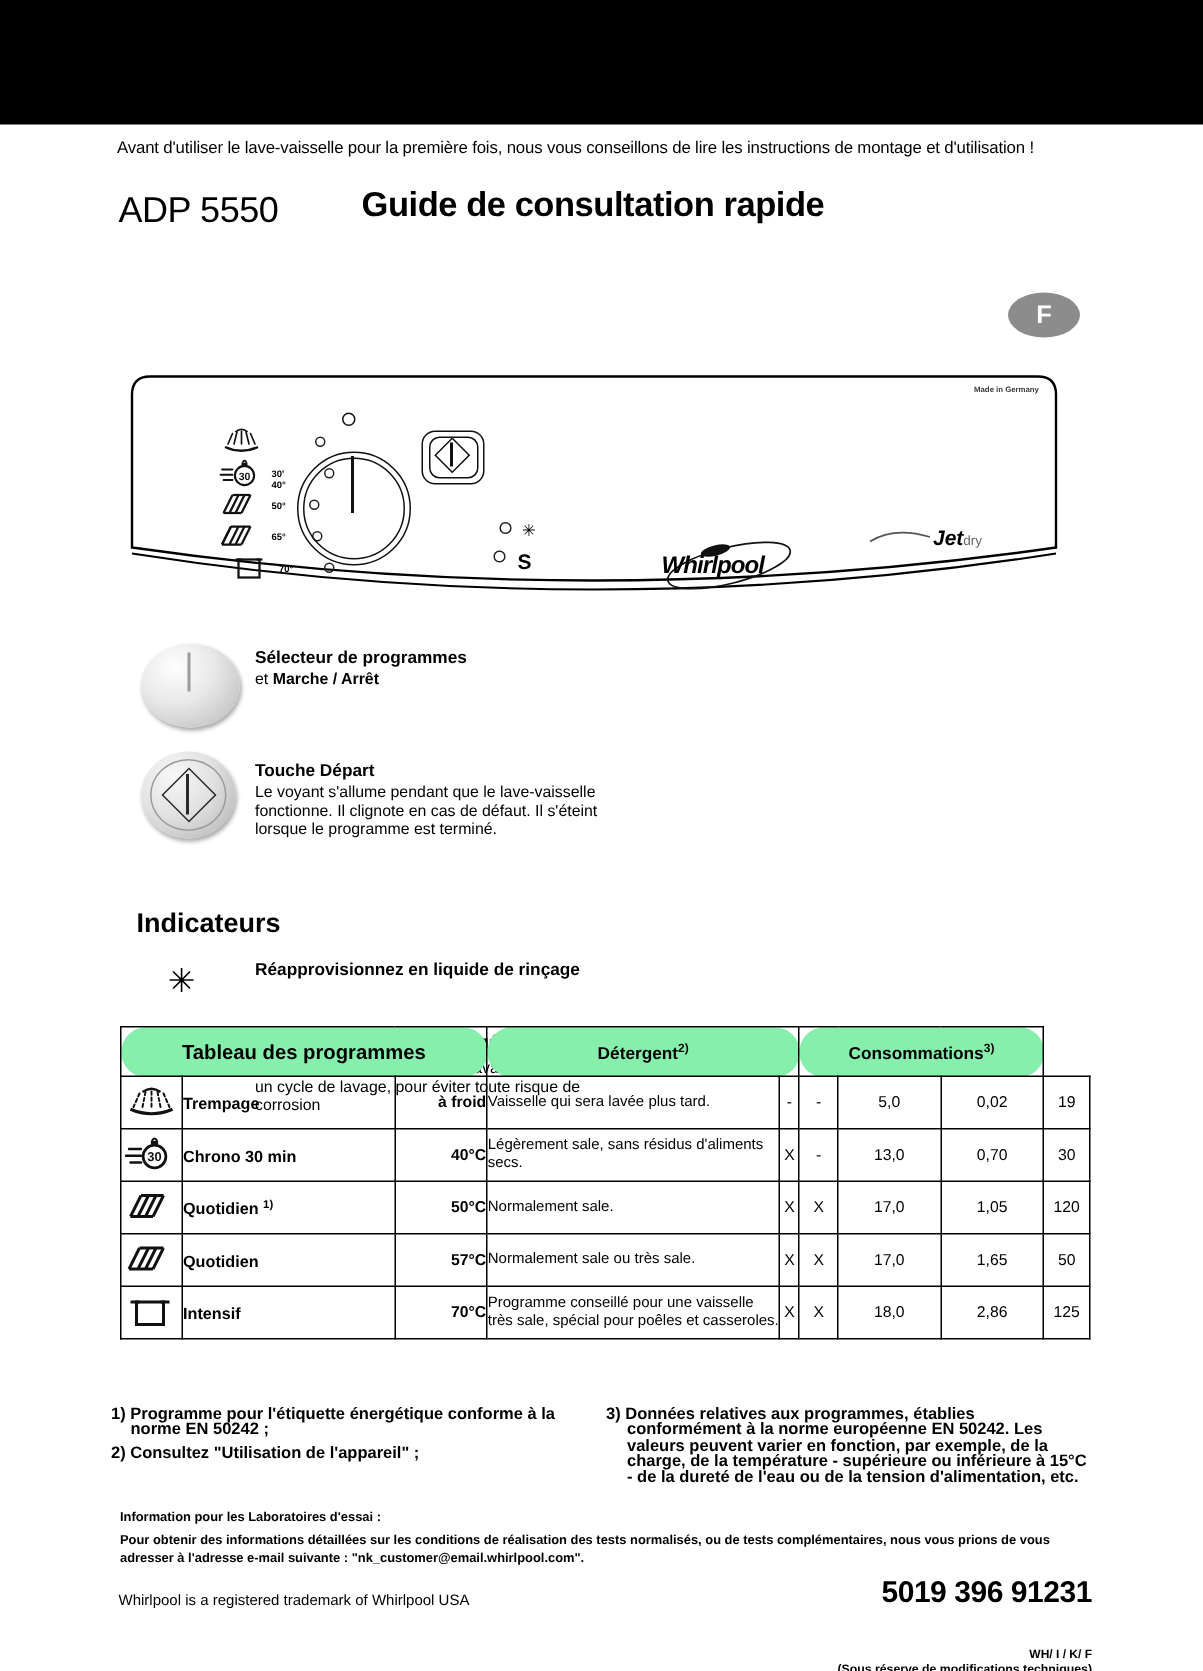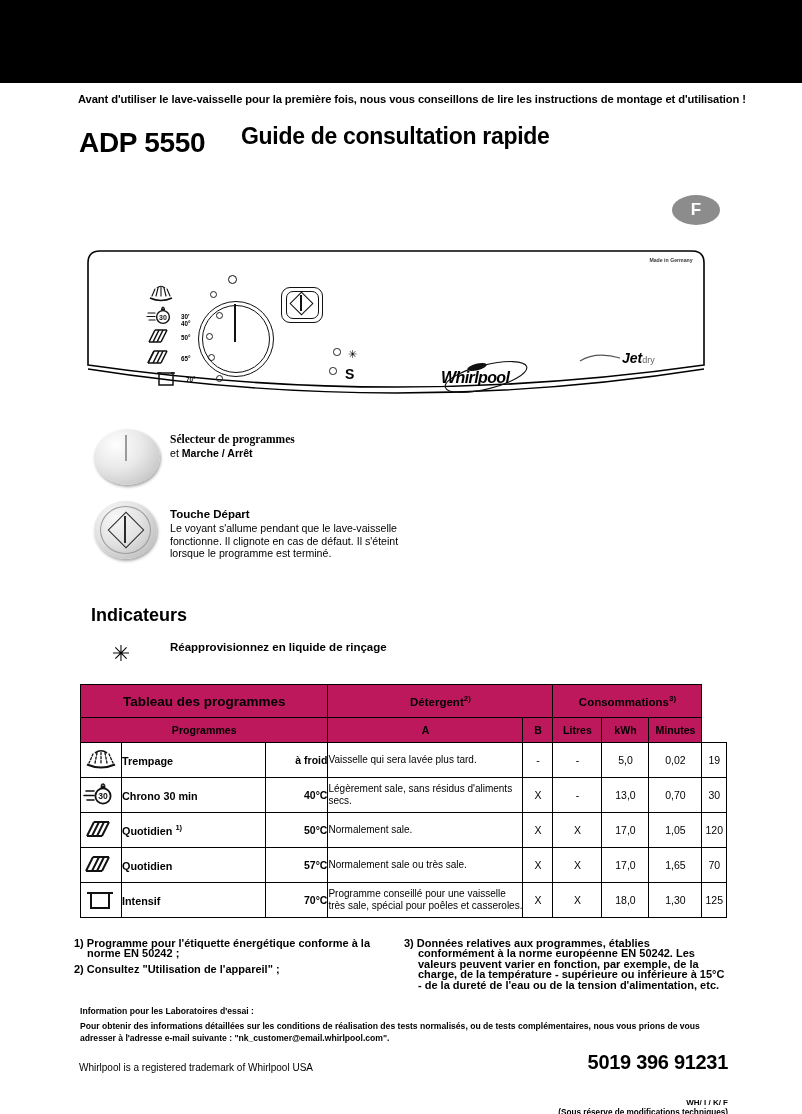--- a/index.html
+++ b/index.html
@@ -10,26 +10,26 @@
     color:#000;
     overflow:hidden;
     position:relative;
   }
   .topbar{position:absolute;left:0;top:0;width:802px;height:83px;background:#000;}
 
   .page{position:absolute;left:0;top:83px;width:802px;}
 
   .intro{
     position:absolute;left:78px;top:10px;width:650px;
-    font-size:11.2px;font-weight:bold;letter-spacing:-0.1px;white-space:nowrap;
+    font-size:11.2px;font-weight:normal;letter-spacing:-0.1px;white-space:nowrap;
   }
 
   .model{
     position:absolute;left:79px;top:44px;
-    font-size:28px;font-weight:bold;letter-spacing:-0.3px;
+    font-size:24px;font-weight:normal;letter-spacing:-0.3px;
   }
   .guide{
     position:absolute;left:241px;top:40px;
     font-size:23px;font-weight:bold;letter-spacing:-0.3px;
   }
   .flag{
     position:absolute;left:672px;top:112px;width:48px;height:30px;
     background:#8c8c8c;border-radius:50%;
     color:#fff;font-size:17px;font-weight:bold;
     display:flex;align-items:center;justify-content:center;
@@ -88,21 +88,21 @@
   .d-sub b{font-weight:bold;}
 
   
   .ind-h{position:absolute;left:91px;top:522px;font-size:18px;font-weight:bold;}
   .ic-rinse{position:absolute;left:104px;top:557px;width:34px;height:28px;font-size:22px;line-height:28px;text-align:center;letter-spacing:0;}
   .ic-salt{position:absolute;left:104px;top:602px;width:34px;height:26px;font-size:26px;font-weight:bold;line-height:26px;text-align:center;}
 
   
   .tbl{position:absolute;left:80px;top:684px;width:647px;border-collapse:collapse;}
   .tbl td,.tbl th{border:1px solid #000;padding:0;}
-  .hdr{background:#be185d;text-align:center;font-weight:bold;color:#000;}
+  .hdr{background:#86efac;text-align:center;font-weight:bold;color:#000;border-radius:16px;}
   .hdr.big{font-size:13.5px;height:32px;}
   .hdr.sub{font-size:10.6px;height:24px;}
   .hdr sup{font-size:8px;font-weight:bold;vertical-align:super;}
   .rowcell{height:34px;font-size:10.2px;padding:3px 5px;vertical-align:middle;}
   .c-center{text-align:center;font-size:10.5px;}
   .prg-ico{width:40px;text-align:center;vertical-align:middle;}
   .prg-name{font-size:10.8px;font-weight:bold;padding-left:2px;}
   .prg-name sup{font-size:7.6px;font-weight:bold;}
   .prg-temp{font-size:10.5px;font-weight:bold;text-align:right;padding-right:8px;white-space:nowrap;}
   .advice{font-size:10px;line-height:11.6px;padding:3px 5px;}
@@ -241,21 +241,21 @@
 
     <div class="jet">
       <svg width="44" height="12" style="position:absolute;left:-44px;top:2px;">
         <path d="M2,9 Q18,-1 42,6" fill="none" stroke="#555" stroke-width="1.1"></path>
       </svg>
       <span>Jet</span><small>dry</small>
     </div>
   </div>
 
   <div class="desc-knob-img"></div>
-  <div class="d-title" style="left:170px;top:350px;font-family:Liberation Serif, serif;">Sélecteur de programmes</div>
+  <div class="d-title" style="left:170px;top:350px;">Sélecteur de programmes</div>
   <div class="d-sub" style="left:170px;top:364px;"><span>et </span><b>Marche /  Arrêt</b></div>
 
   <div class="desc-start-img">
     <div class="ring"></div>
     <div class="d1"></div>
     <div class="d2"></div>
   </div>
   <div class="d-title" style="left:170px;top:425px;">Touche Départ</div>
   <div class="d-body" style="left:170px;top:439px;width:232px;">Le voyant s'allume pendant que le lave-vaisselle fonctionne. Il clignote en cas de défaut. Il s'éteint lorsque le programme est terminé.</div>
 
@@ -272,29 +272,20 @@
 <table class="tbl">
   <tbody>
       <tr>
     <td class="hdr big" colspan="3">Tableau des programmes</td>
     <td class="hdr big" colspan="2" style="font-size:11.5px;">
       <span>Détergent</span><sup>2)</sup>
     </td>
     <td class="hdr big" colspan="3" style="font-size:11.5px;">
       <span>Consommations</span><sup>3)</sup>
     </td>
-  </tr>
-  <tr>
-    <td class="hdr sub" colspan="3" style="width:196px;">Programmes</td>
-
-    <td class="hdr sub" style="width:29px;">A</td>
-    <td class="hdr sub" style="width:29px;">B</td>
-    <td class="hdr sub" style="width:48px;">Litres</td>
-    <td class="hdr sub" style="width:46px;">kWh</td>
-    <td class="hdr sub" style="width:52px;">Minutes</td>
   </tr>
 
   <tr>
     <td class="rowcell prg-ico">
       <svg width="34" height="22" viewBox="0 0 34 22">
         <g stroke="#111" stroke-width="1.3" stroke-linecap="round" stroke-dasharray="2.2 1.8">
           <line x1="9" y1="6" x2="5" y2="15"></line>
               <line x1="13" y1="5" x2="11" y2="15"></line>
           <line x1="17" y1="4.6" x2="17" y2="15"></line>
               <line x1="21" y1="5" x2="23" y2="15"></line>
@@ -374,38 +365,38 @@
         </g>
       </svg>
     </td>
     <td class="rowcell prg-name"><span>Quotidien</span><sup></sup></td>
     <td class="rowcell prg-temp">57°C</td>
     <td class="advice">Normalement sale ou très sale.</td>
     <td class="rowcell c-center">X</td>
     <td class="rowcell c-center">X</td>
     <td class="rowcell c-center">17,0</td>
     <td class="rowcell c-center">1,65</td>
-    <td class="rowcell c-center">70</td>
+    <td class="rowcell c-center">50</td>
   </tr>
 
   <tr>
     <td class="rowcell prg-ico">
       <svg width="36" height="24" viewBox="0 0 36 24">
         <rect x="8" y="6" width="18" height="15" fill="none" stroke="#111" stroke-width="2"></rect>
         <line x1="4" y1="6" x2="10" y2="6" stroke="#111" stroke-width="2"></line>
         <line x1="24" y1="6" x2="30" y2="6" stroke="#111" stroke-width="2"></line>
       </svg>
     </td>
     <td class="rowcell prg-name"><span>Intensif</span><sup></sup></td>
     <td class="rowcell prg-temp">70°C</td>
     <td class="advice">Programme conseillé pour une vaisselle très sale, spécial pour poêles et casseroles.</td>
     <td class="rowcell c-center">X</td>
     <td class="rowcell c-center">X</td>
     <td class="rowcell c-center">18,0</td>
-    <td class="rowcell c-center">1,30</td>
+    <td class="rowcell c-center">2,86</td>
     <td class="rowcell c-center">125</td>
   </tr>
 </tbody>
   </table>
 
 <div class="fn fn-l">
   <p>1) Programme pour l'étiquette énergétique conforme à la norme EN 50242 ;</p>
   <p>2) Consultez "Utilisation de l'appareil" ;</p>
 </div>
 <div class="fn fn-r">

